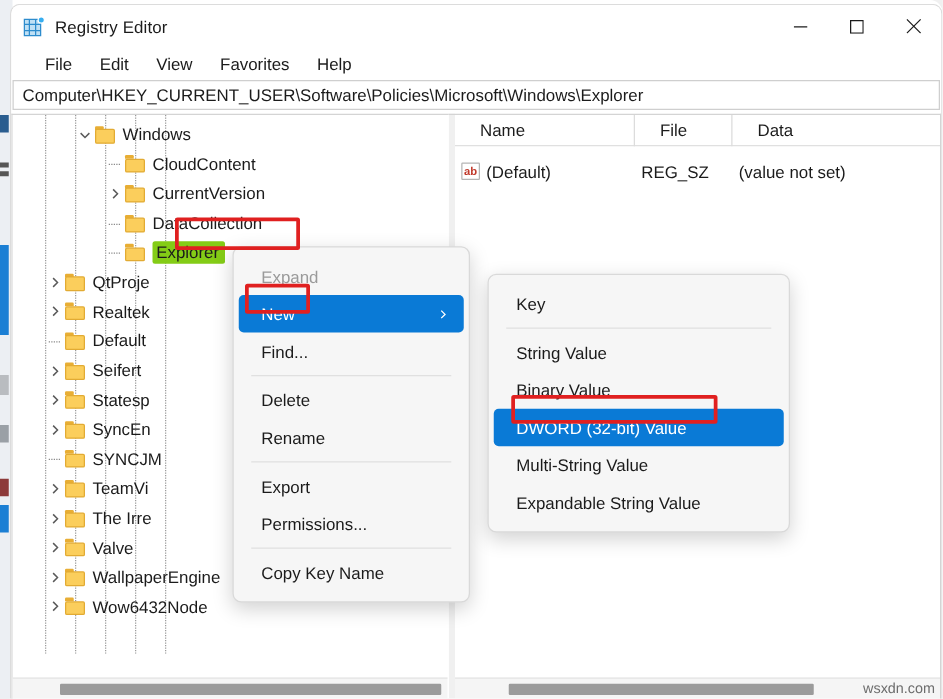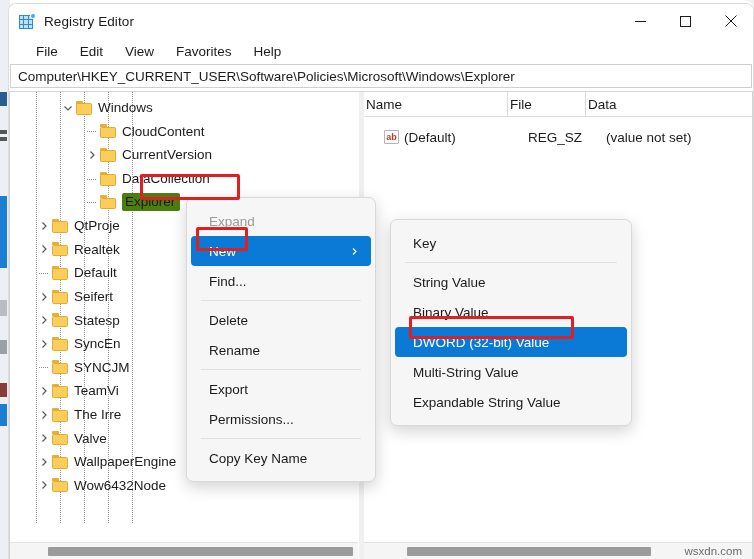--- a/index.html
+++ b/index.html
@@ -208,21 +208,21 @@
   }
   .folder .body {
     position: absolute; left: 0; top: 2.5px;
     width: 16px; height: 11.5px;
     background: #fbce5c;
     border: 1px solid #e2ab33;
     border-radius: 1.5px;
   }
   .tlabel { padding-right: 6px; }
   .trow.sel .tlabel {
-    background: #4d7c0f;
+    background: #84cc16;
     padding: 1px 5px 2px 3px;
     border-radius: 2px;
   }
 
   .vline {
     position: absolute;
     width: 0; height: 100%;
     border-left: 1px dotted #9b9b9b;
     top: 0;
   }
@@ -240,32 +240,32 @@
   .lheader {
     height: 25px;
     display: flex;
     font-size: 13.5px;
     color: #1b1b1b;
     border-bottom: 1px solid #e0e0e0;
     background: #ffffff;
   }
   .lheader .hc {
     display: flex; align-items: center;
-    padding-left: 2px;
+    padding-left: 20px;
     border-right: 1px solid #dcdcdc;
     height: 25px;
   }
   .lrow {
     height: 24px;
     display: flex;
     align-items: center;
     font-size: 13.5px;
     color: #1b1b1b;
   }
-  .lrow .cell { padding-left: 20px; display: flex; align-items: center; margin-top: 16px; }
+  .lrow .cell { padding-left: 5px; display: flex; align-items: center; margin-top: 16px; }
   .ab-icon {
     width: 15px; height: 14px;
     background: #ffffff;
     border: 1px solid #b5b5b5;
     border-radius: 1px;
     color: #c0392b;
     font-size: 9px;
     font-weight: bold;
     display: flex; align-items: center; justify-content: center;
     margin-right: 5px;
@@ -321,21 +321,21 @@
     display: flex; align-items: center;
   }
   .ctxsep {
     height: 1px;
     background: #e0e0e0;
     margin: 4px 14px;
   }
 
   .watermark {
     position: absolute;
-    right: 12px; bottom: 2px;
+    right: 6px; bottom: 2px;
     font-size: 11.5px;
     color: #6d6d6d;
     z-index: 70;
   }
 </style>
 </head>
 <body>
 
 <div id="app">
 

